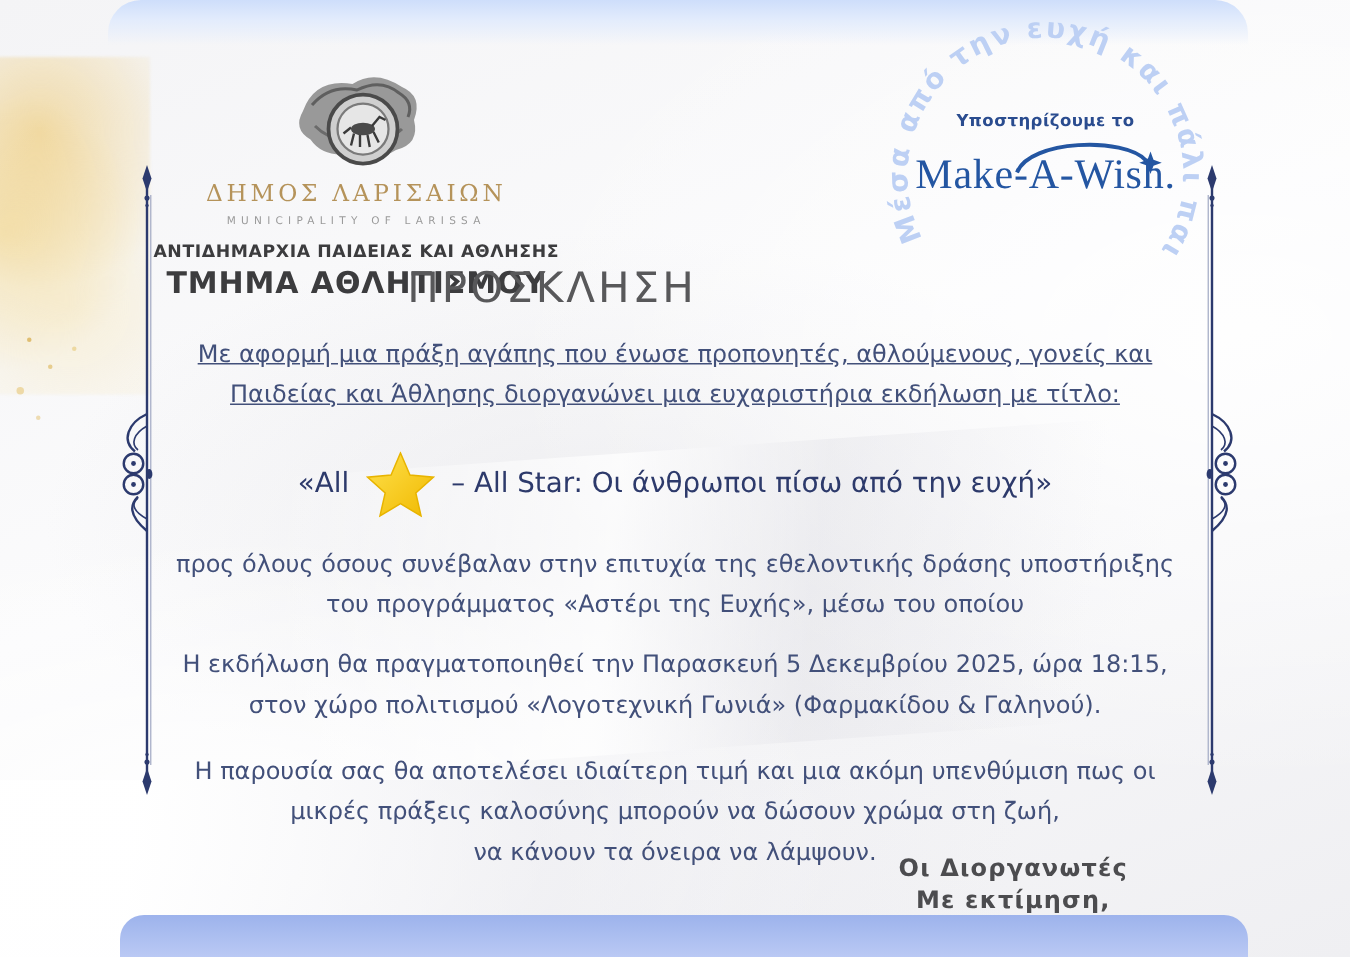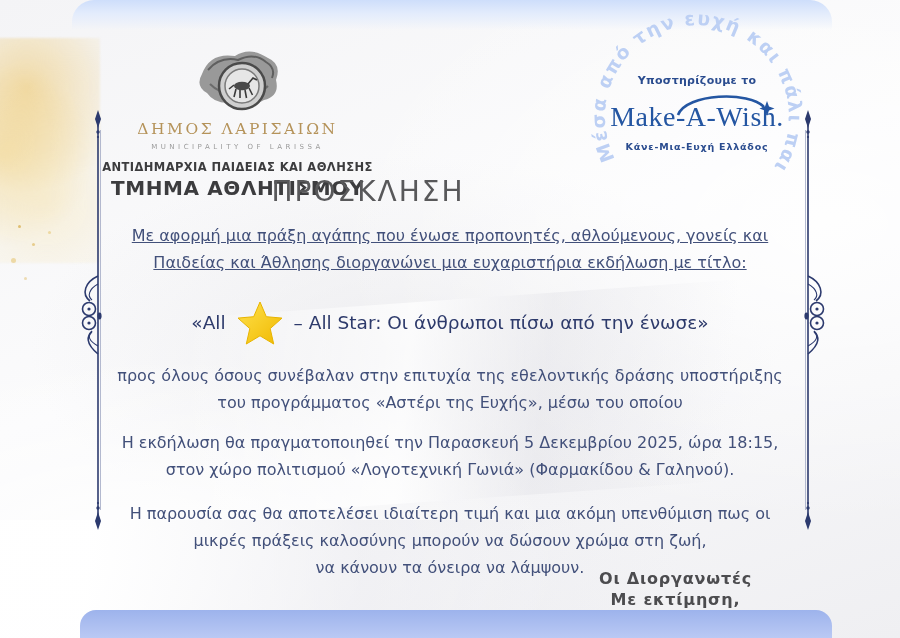--- a/index.html
+++ b/index.html
@@ -166,21 +166,20 @@
       <div class="support">Υποστηρίζουμε το</div>
       <div class="logowrap">
         <svg width="230" height="52" viewBox="0 0 230 52" style="position:absolute;left:0;top:0;">
           <path d="M 96 24 C 104 2 168 0 182 16" stroke="#2456a2" stroke-width="2.6" fill="none"></path>
           <g fill="#2456a2">
             <polygon points="185,10 187,15.5 192.5,17.5 187,19.5 185,25 183,19.5 177.5,17.5 183,15.5"></polygon>
           </g>
         </svg>
         <span class="logotext" style="position:relative;top:10px;">Make-A-Wish.</span>
       </div>
-      <div class="tagline">Κάνε-Μια-Ευχή Ελλάδος</div>
     </div>
   </div>
 
   <div class="title">ΠΡΟΣΚΛΗΣΗ</div>
 
   <div class="para p-intro">
     <div>Με αφορμή μια πράξη αγάπης που ένωσε προπονητές, αθλούμενους, γονείς και</div>
     <div>Παιδείας και Άθλησης  διοργανώνει μια ευχαριστήρια εκδήλωση με τίτλο:</div>
   </div>
 
@@ -189,21 +188,21 @@
       <span>«All</span>
       <svg class="star" width="46" height="44" viewBox="0 0 46 44">
         <defs>
           <linearGradient id="starGrad" x1="0" y1="0" x2="1" y2="1">
             <stop offset="0" stop-color="#ffe14d"></stop>
             <stop offset="1" stop-color="#f0b900"></stop>
           </linearGradient>
         </defs>
         <polygon points="23,1 29.3,15.7 45,17.1 33.2,27.6 36.7,43 23,34.8 9.3,43 12.8,27.6 1,17.1 16.7,15.7" fill="url(#starGrad)" stroke="#e8b400" stroke-width="1"></polygon>
       </svg>
-      <span>– All Star: Οι άνθρωποι πίσω από την ένωσε»</span>
+      <span>– All Star: Οι άνθρωποι πίσω από την ευχή»</span>
     </span>
   </div>
 
   <div class="para p-body">
     <div>προς όλους όσους συνέβαλαν στην επιτυχία της εθελοντικής δράσης υποστήριξης</div>
     <div>του προγράμματος «Αστέρι της Ευχής», μέσω του οποίου</div>
   </div>
 
   <div class="para p-schedule">
     <div>Η εκδήλωση θα πραγματοποιηθεί την Παρασκευή 5 Δεκεμβρίου 2025, ώρα 18:15,</div>

